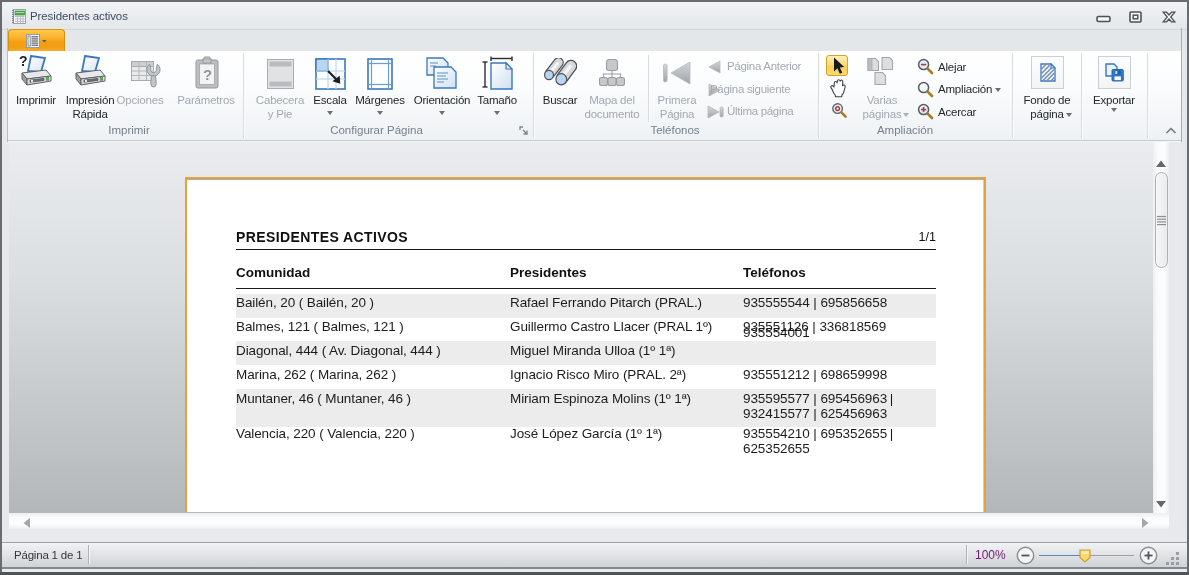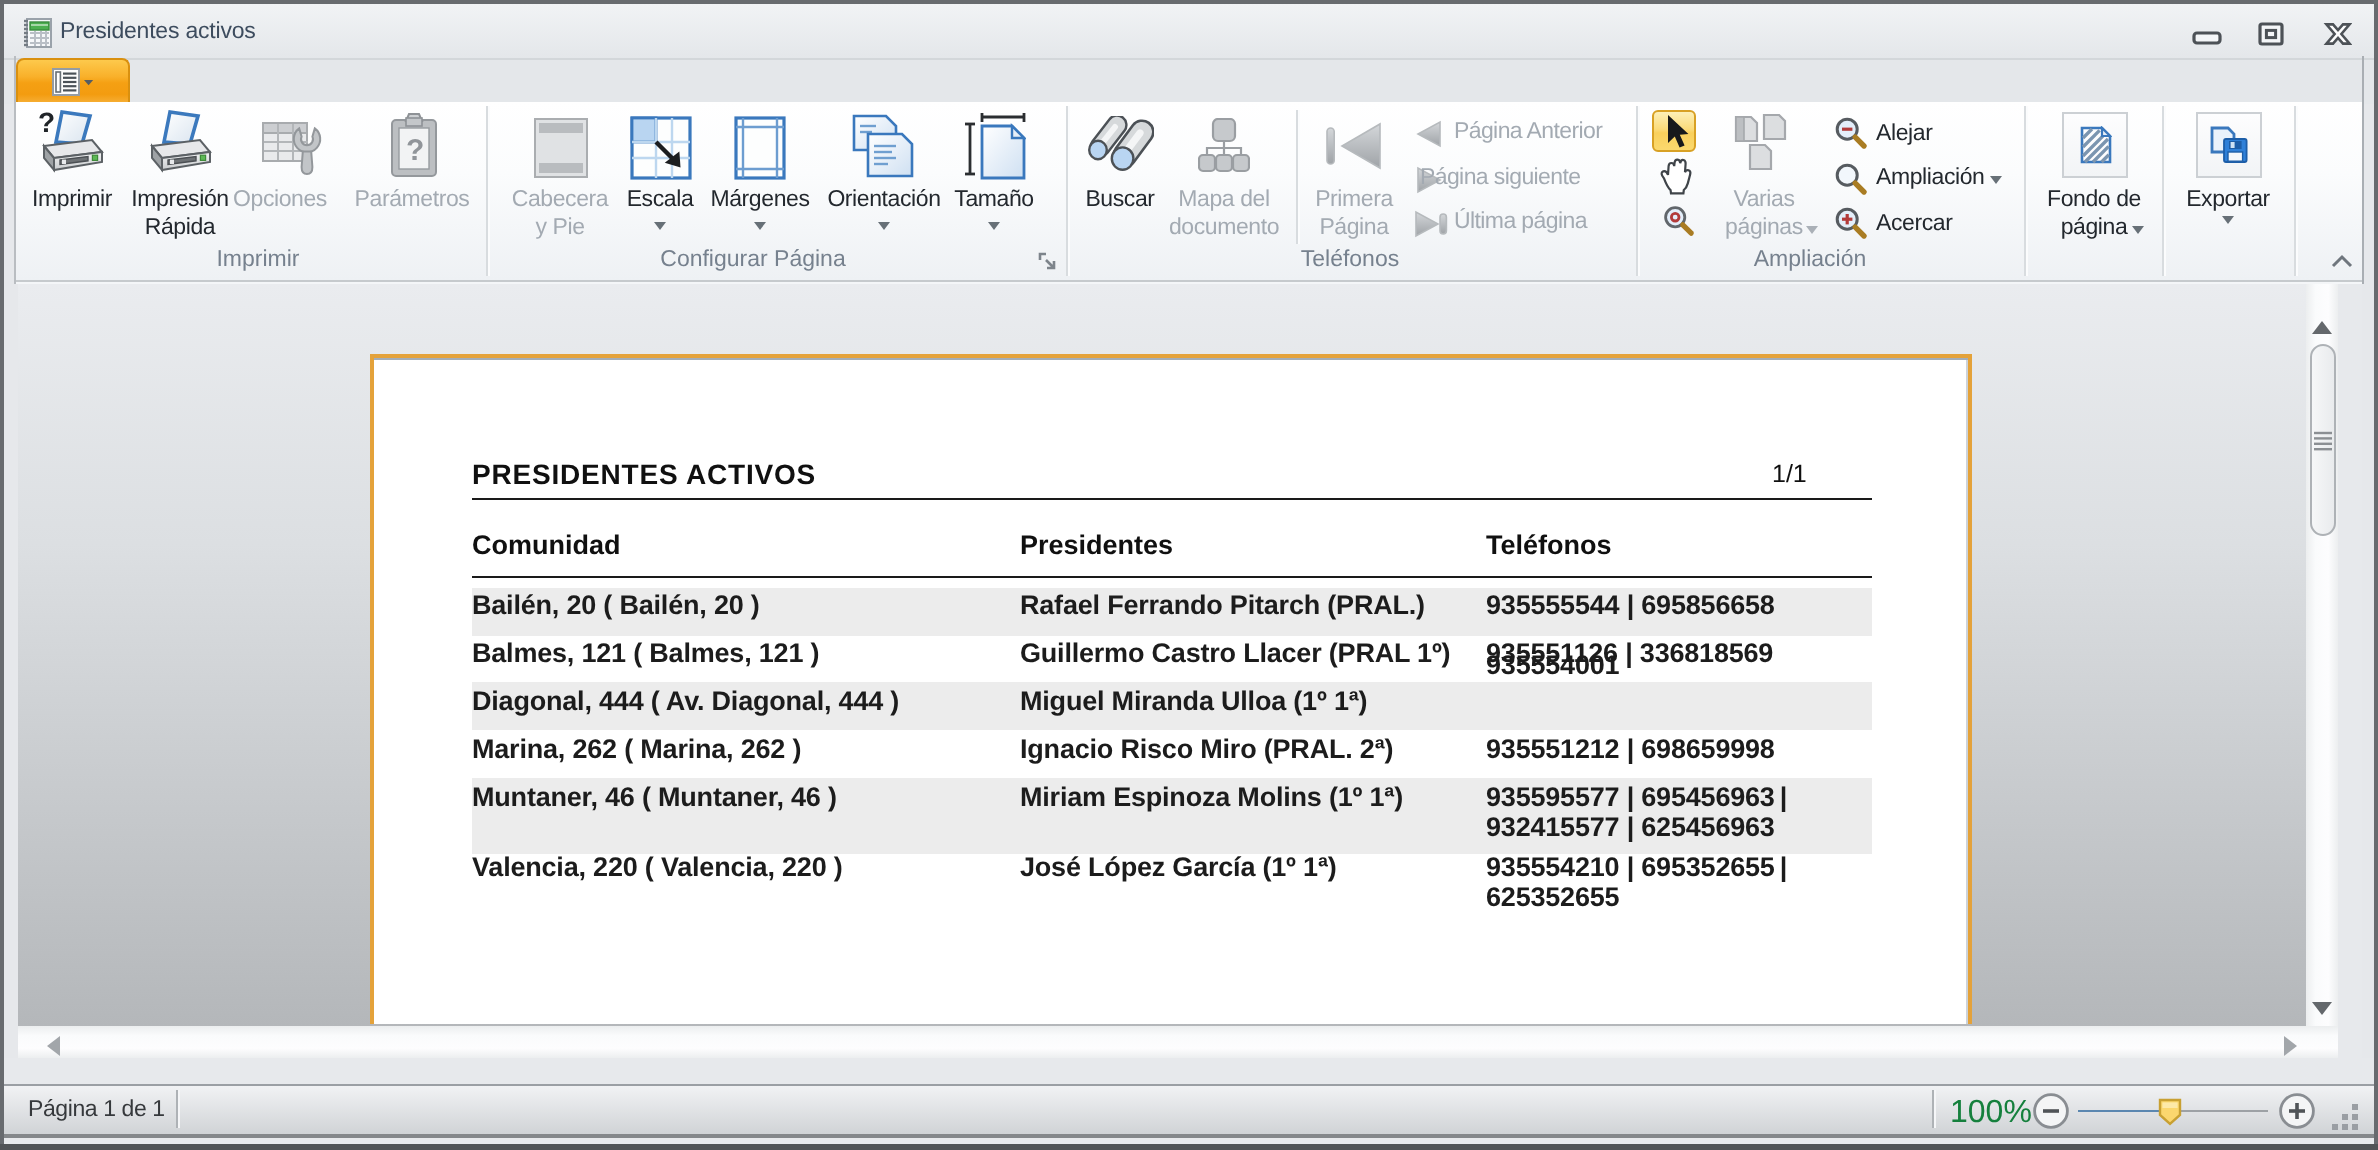--- a/index.html
+++ b/index.html
@@ -44,21 +44,21 @@
   background:linear-gradient(#eceeef 0%,#fafbfc 30%,#fdfdfe 70%,#eceeef 100%);}
 #rightstrip{left:1169px;top:142px;width:12px;height:387px;background:#e7e9ec;}
 
 #prestatus{left:2px;top:529px;width:1185px;height:13px;background:#e7e9ec;}
 #statusbar{left:2px;top:542px;width:1185px;height:25px;border-top:1px solid #9b9fa4;
   background:linear-gradient(#f1f2f4,#cfd2d5);}
 #statusbar2{left:2px;top:567px;width:1185px;height:2px;background:#85888b;}
 #statusbar3{left:2px;top:569px;width:1185px;height:3px;background:#e8eaed;}
 .ssep{top:545px;width:1px;height:19px;background:#aeb2b6;box-shadow:1px 0 0 #f5f6f8;}
 
-.rep{font-size:13.5px;letter-spacing:-0.1px;color:#1c1c1c;font-weight:bold;}
+.rep{font-size:13.5px;letter-spacing:-0.1px;color:#1c1c1c;}
 .shade{background:#ececec;}
 </style>
 </head>
 <body>
 <div class="abs" id="titlebar"></div>
 <div class="abs" id="tabrow"></div>
 <div class="abs" id="tab"></div>
 <div class="abs" id="ribbon"></div>
 <div class="abs" id="ribbon-b1"></div>
 <div class="abs" id="ribbon-b2"></div>
@@ -379,21 +379,21 @@
   <rect x="9" y="13" width="7.3" height="4.6" fill="#f4f8fc" stroke="#1d5ea8" stroke-width="0.7"></rect>
 </svg>
 <div class="abs blabel" style="left:1079px">Exportar</div>
 <div class="abs caret" style="left:1111px;top:108px"></div>
 <div class="abs gsep" style="left:1147px"></div>
 <svg class="abs" style="left:1165px;top:126px" width="12" height="9" viewBox="0 0 12 9">
   <path d="M1.5,7 L6,2.5 L10.5,7" fill="none" stroke="#6f767d" stroke-width="1.5"></path>
 </svg>
 
 <div class="abs" style="left:236px;top:228.5px;font-size:14px;font-weight:bold;color:#101010;letter-spacing:0.4px">PRESIDENTES ACTIVOS</div>
-<div class="abs" style="left:886px;top:229.5px;width:50px;font-size:12.5px;color:#101010">1/1</div>
+<div class="abs" style="left:886px;top:229.5px;width:50px;text-align:right;font-size:12.5px;color:#101010">1/1</div>
 <div class="abs" style="left:236px;top:248.5px;width:700px;height:1.8px;background:#1a1a1a"></div>
 <div class="abs" style="left:236px;top:264.5px;font-size:13.5px;font-weight:bold;color:#101010">Comunidad</div>
 <div class="abs" style="left:510px;top:264.5px;font-size:13.5px;font-weight:bold;color:#101010">Presidentes</div>
 <div class="abs" style="left:743px;top:264.5px;font-size:13.5px;font-weight:bold;color:#101010">Teléfonos</div>
 <div class="abs" style="left:236px;top:287.5px;width:700px;height:1.6px;background:#1a1a1a"></div>
 <div class="abs rep shade" style="left:236px;top:294px;width:700px;height:23.5px"></div>
 <div class="abs rep" style="left:236px;top:295px">Bailén, 20 ( Bailén, 20 )</div>
 <div class="abs rep" style="left:510px;top:295px">Rafael Ferrando Pitarch (PRAL.)</div>
 <div class="abs rep" style="left:743px;top:295px">935555544 | 695856658</div>
 <div class="abs rep" style="left:236px;top:319px">Balmes, 121 ( Balmes, 121 )</div>
@@ -431,21 +431,21 @@
 <svg class="abs" style="left:22px;top:517px" width="10" height="12" viewBox="0 0 10 12">
   <path d="M1.5,6 L8,1 V11 Z" fill="#a2a6aa"></path>
 </svg>
 <svg class="abs" style="left:1140px;top:517px" width="10" height="12" viewBox="0 0 10 12">
   <path d="M8.5,6 L2,1 V11 Z" fill="#a2a6aa"></path>
 </svg>
 
 <div class="abs" style="left:14px;top:548.5px;font-size:11.5px;letter-spacing:-0.2px;color:#36393c">Página 1 de 1</div>
 <div class="abs ssep" style="left:88px"></div>
 <div class="abs ssep" style="left:966px"></div>
-<div class="abs" style="left:975px;top:548px;font-size:16px;color:#15803d">100%</div>
+<div class="abs" style="left:975px;top:548px;font-size:12px;color:#701a75">100%</div>
 <svg class="abs" style="left:1016px;top:546px" width="19" height="19" viewBox="0 0 19 19">
   <circle cx="9.5" cy="9.5" r="8.2" fill="#f4f5f6" stroke="#898d92" stroke-width="1.4"></circle>
   <line x1="5.5" y1="9.5" x2="13.5" y2="9.5" stroke="#505458" stroke-width="1.8"></line>
 </svg>
 <div class="abs" style="left:1039px;top:554.5px;width:45px;height:1.6px;background:#5b87b0"></div>
 <div class="abs" style="left:1084px;top:554.5px;width:50px;height:1.6px;background:#9da1a5"></div>
 <svg class="abs" style="left:1079px;top:549px" width="12" height="14" viewBox="0 0 12 14">
   <path d="M1,1 H11 V8.5 L6,13 L1,8.5 Z" fill="#fbd76e" stroke="#c8a032" stroke-width="1.2"></path>
   <path d="M2.2,2.2 H9.8 V5 H2.2 Z" fill="#fde9a8"></path>
 </svg>

